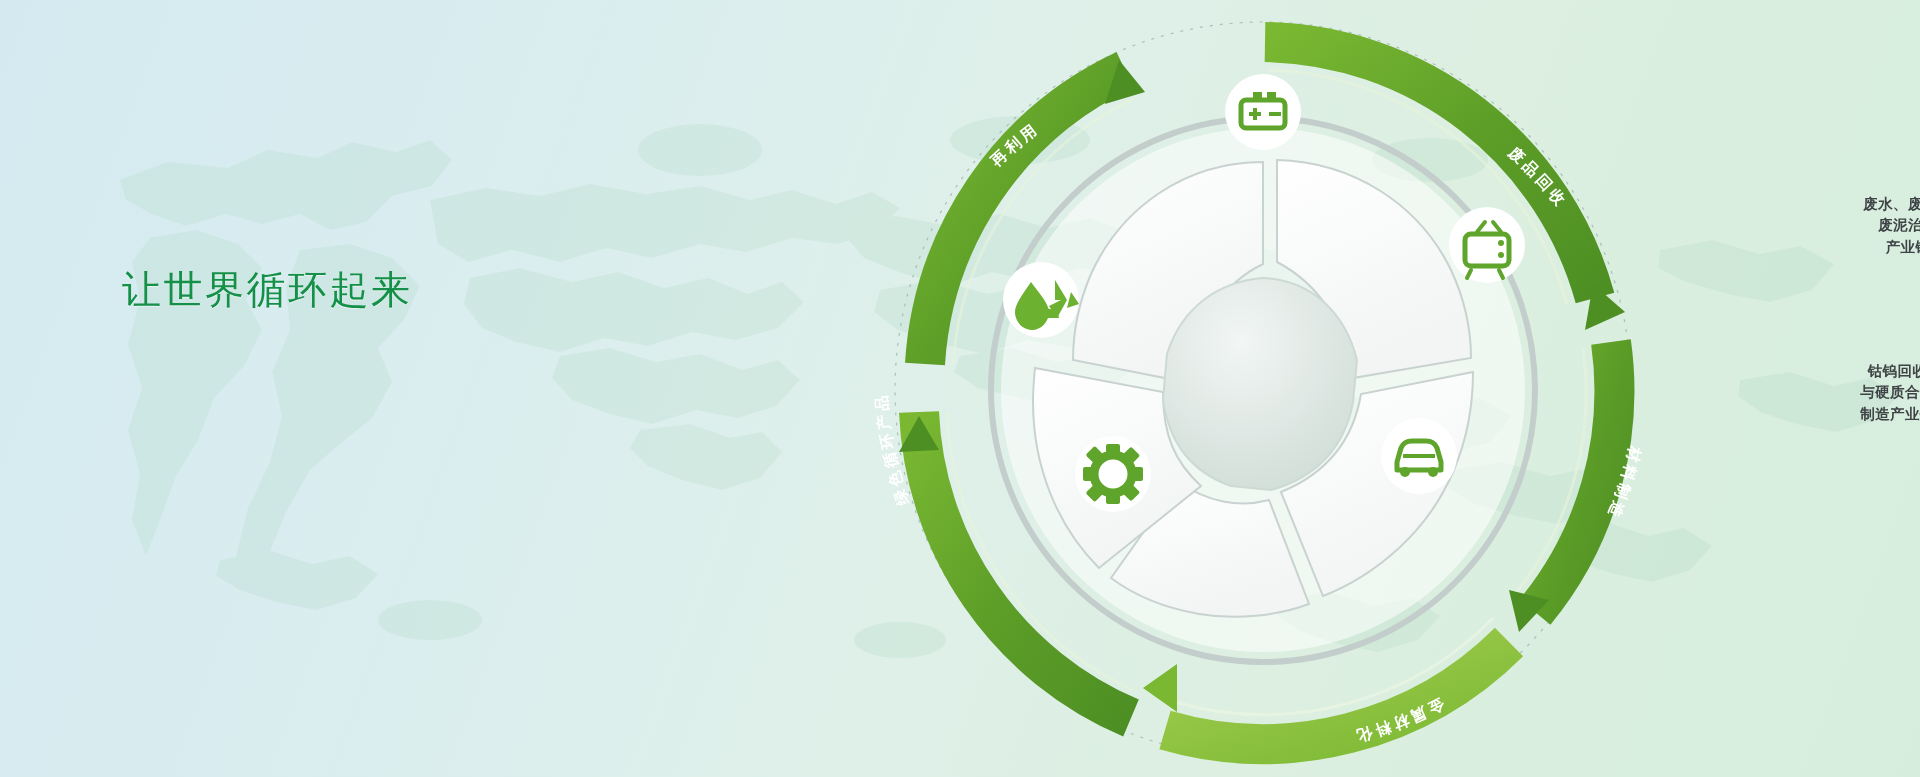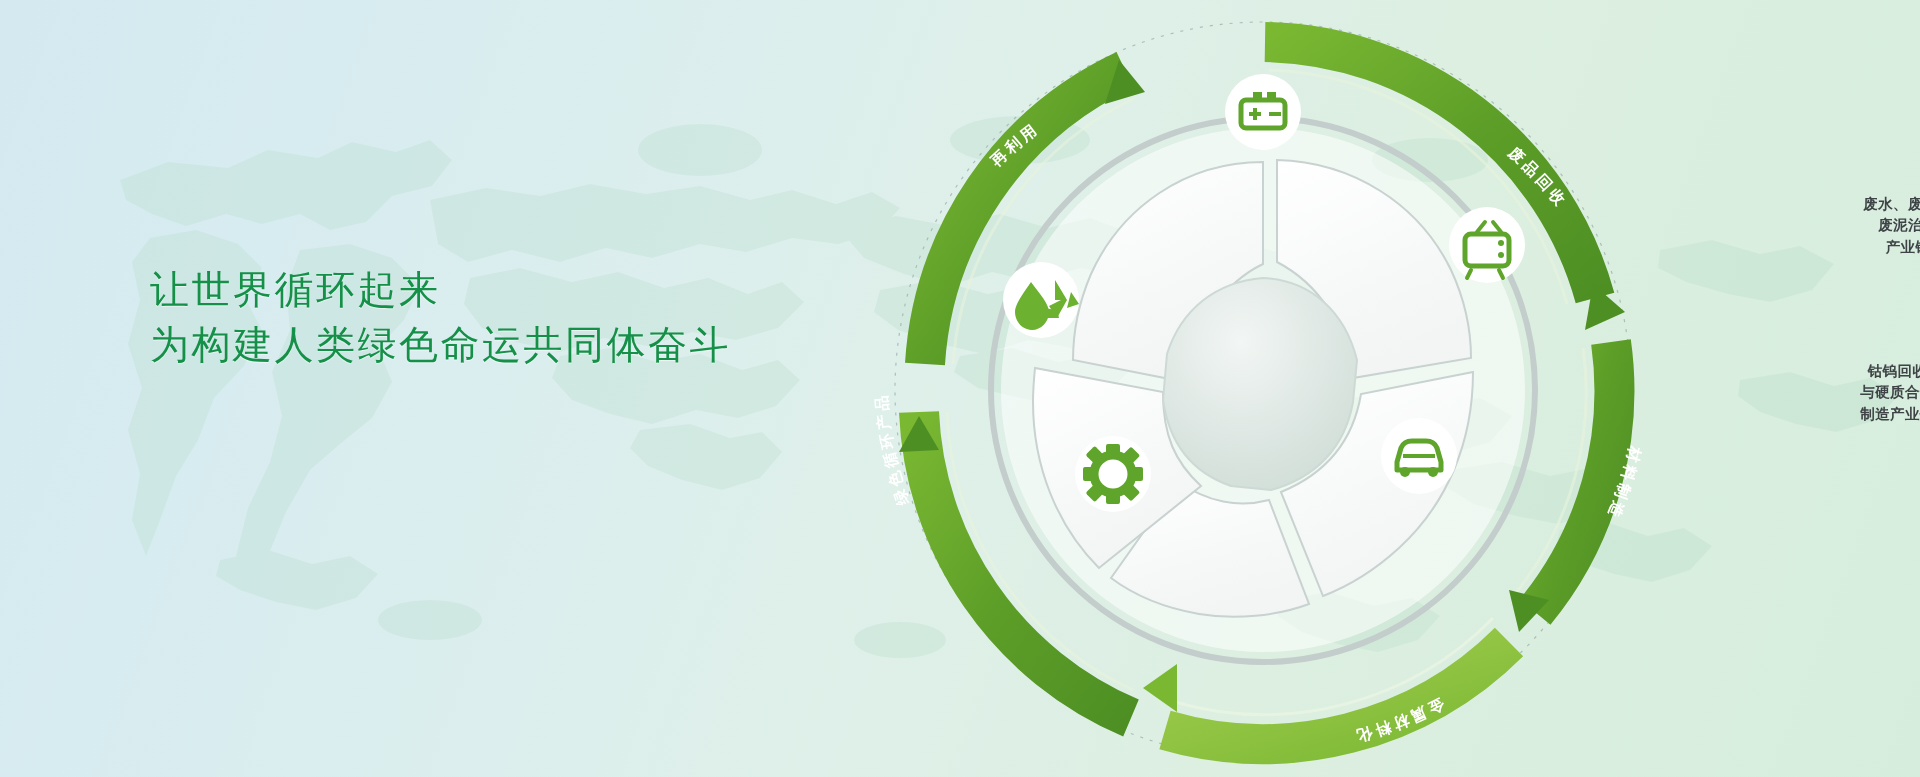--- a/index.html
+++ b/index.html
@@ -16,21 +16,20 @@
     opacity:.30; pointer-events:none;
   }
   #worldmap path, #worldmap ellipse, #worldmap circle { fill:#b7dcc9; }
 
   
   .headline {
     position:absolute; left:122px; top:262px;
     color:#159048; line-height:1.42;
     font-size:39px; letter-spacing:2.5px; font-weight:400;
     text-shadow:0 1px 1px rgba(255,255,255,.55);
-    margin-left:28px;
   }
   .headline div { white-space:nowrap; }
 
   
   .diagram { position:absolute; left:833px; top:12px; width:860px; height:755px; }
   .diagram svg { display:block; }
 
   .lbl {
     position:absolute; color:#3e4346; font-size:14.5px;
     line-height:1.48; text-align:center; letter-spacing:.4px;
@@ -91,21 +90,20 @@
     <ellipse cx="700" cy="150" rx="62" ry="26"></ellipse>
     <ellipse cx="1020" cy="140" rx="70" ry="24"></ellipse>
     <ellipse cx="1430" cy="160" rx="58" ry="22"></ellipse>
     <ellipse cx="430" cy="620" rx="52" ry="20"></ellipse>
     <ellipse cx="900" cy="640" rx="46" ry="18"></ellipse>
   </g>
 </svg>
 
 <div class="headline">
   <div>让世界循环起来</div>
-  <div>为构建人类绿色命运共同体奋斗</div>
 </div>
 
 <div class="diagram">
 
 <svg width="860" height="755" viewBox="0 0 860 755">
   <defs>
     <linearGradient id="gdark" x1="0" y1="0" x2="1" y2="1">
       <stop offset="0%" stop-color="#7ab832"></stop>
       <stop offset="50%" stop-color="#5d9e28"></stop>
       <stop offset="100%" stop-color="#4e8f24"></stop>

